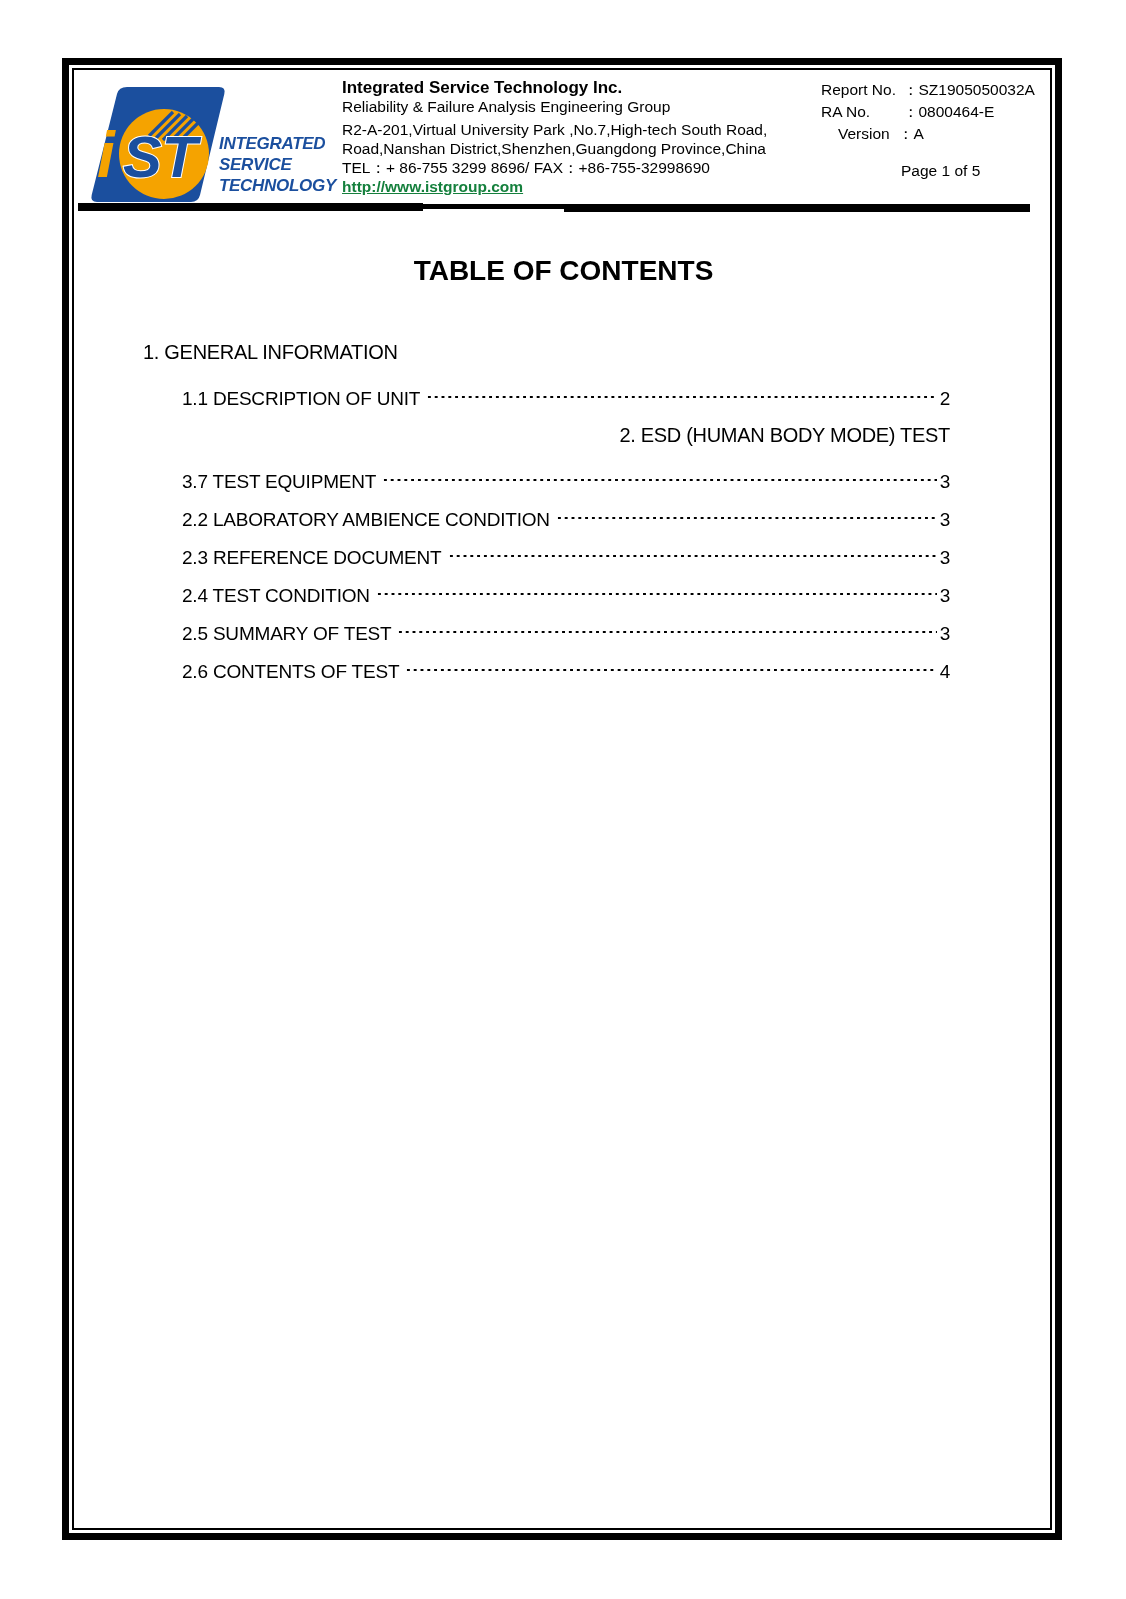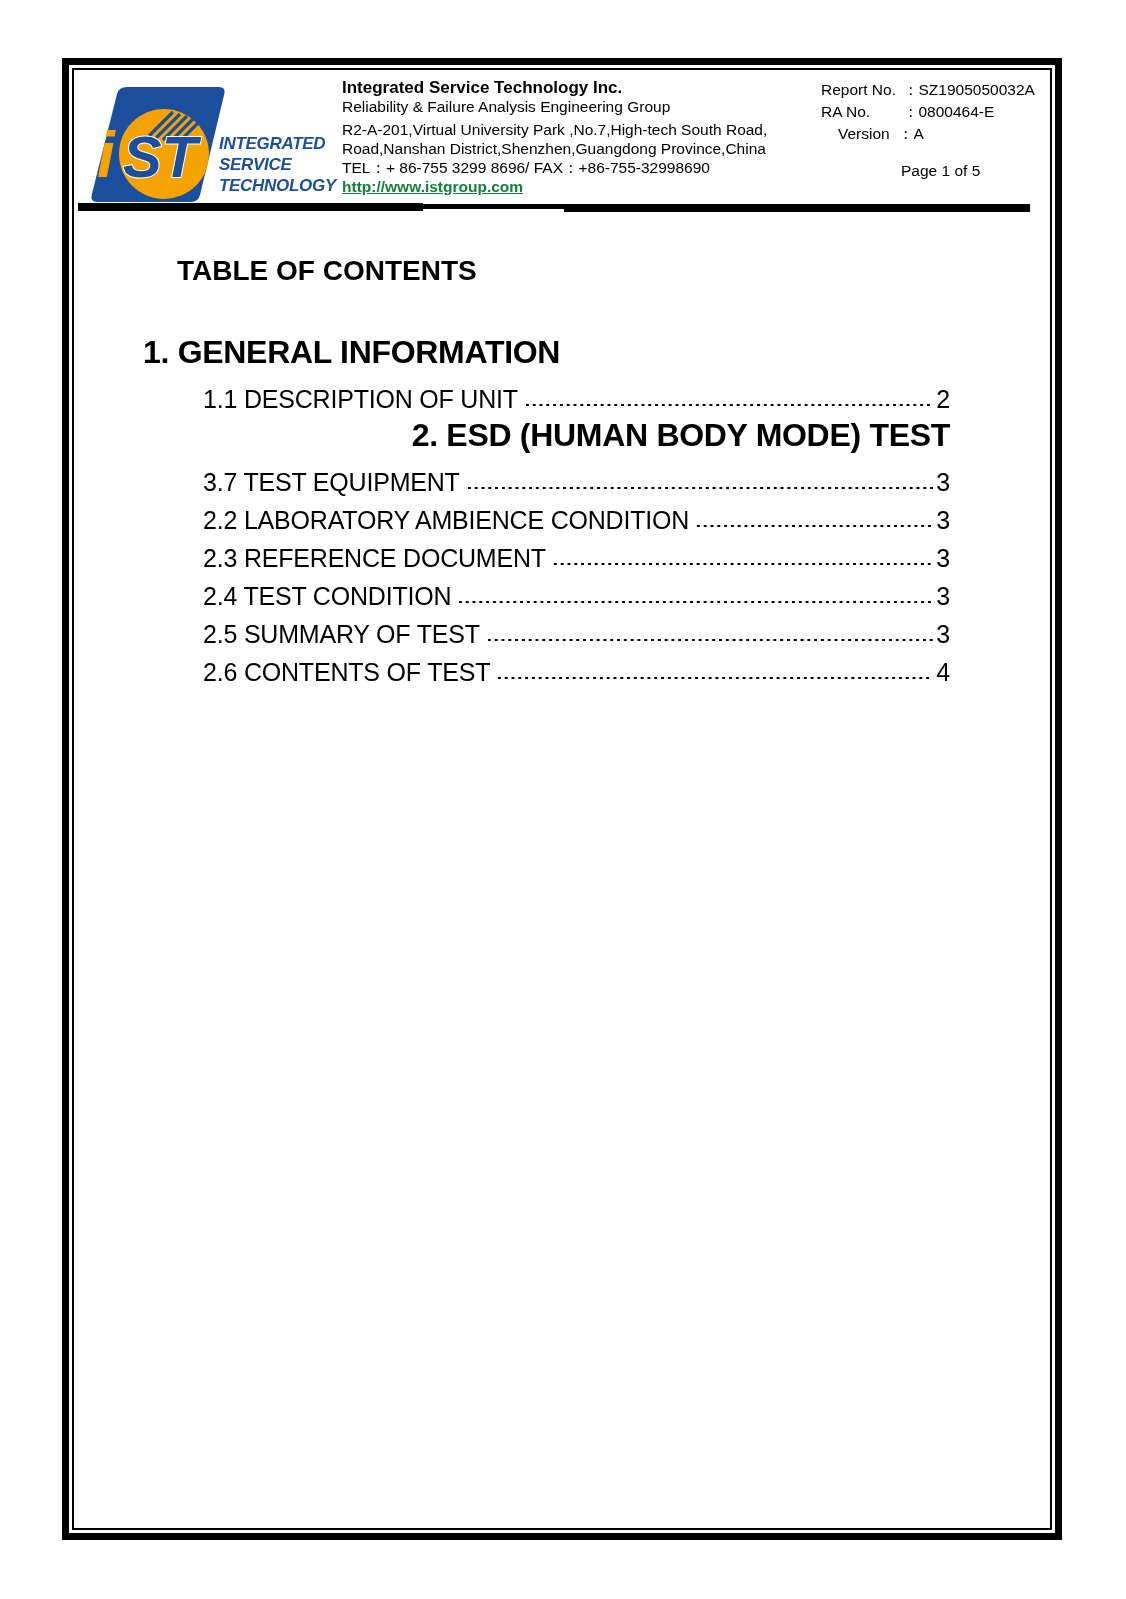--- a/index.html
+++ b/index.html
@@ -36,28 +36,28 @@
 
   
   .divider { position:absolute; top:133px; left:4px; width:952px; height:9px; }
   .divider .base { position:absolute; top:1px; left:0; right:0; height:5px; background:#000; }
   .divider .seg-left { position:absolute; top:0; left:0; width:345px; height:8px; background:#000; }
   .divider .seg-right { position:absolute; top:1px; left:486px; right:0; height:8px; background:#000; }
 
   
   .main { position:absolute; top:142px; left:0; right:0; bottom:0;
     padding:0 100px 0 69px; }
-  .toc-title { margin-top:43px; margin-left:34px; 
+  .toc-title { margin-top:43px; margin-left:34px; text-align:center;
     font-size:28px; font-weight:bold; letter-spacing:0; }
-  .toc-heading { font-size:32px; font-weight:bold; line-height:28px;
+  .toc-heading { font-size:20px; font-weight:normal; line-height:28px;
     letter-spacing:-0.3px; }
   .h-general { margin-top:51px; }
   .h-esd { margin-top:10px;text-align:right; }
-  .toc-row { display:flex; align-items:flex-end; margin-left:60px;
-    font-size:25px; line-height:24px; margin-top:14px; letter-spacing:-0.2px; }
+  .toc-row { display:flex; align-items:center; margin-left:39px;
+    font-size:19px; line-height:24px; margin-top:14px; letter-spacing:-0.2px; }
   .toc-row.first { margin-top:21px; }
   .toc-label { white-space:nowrap; }
   .leader { flex:1; height:4px; margin:0 3px 4px 6px;
     background-image:radial-gradient(circle, #000 1.15px, transparent 1.45px);
     background-size:6.8px 4px; background-repeat:repeat-x; background-position:0 100%; }
   .toc-page { white-space:nowrap; }
 </style>
 </head>
 <body>
 

